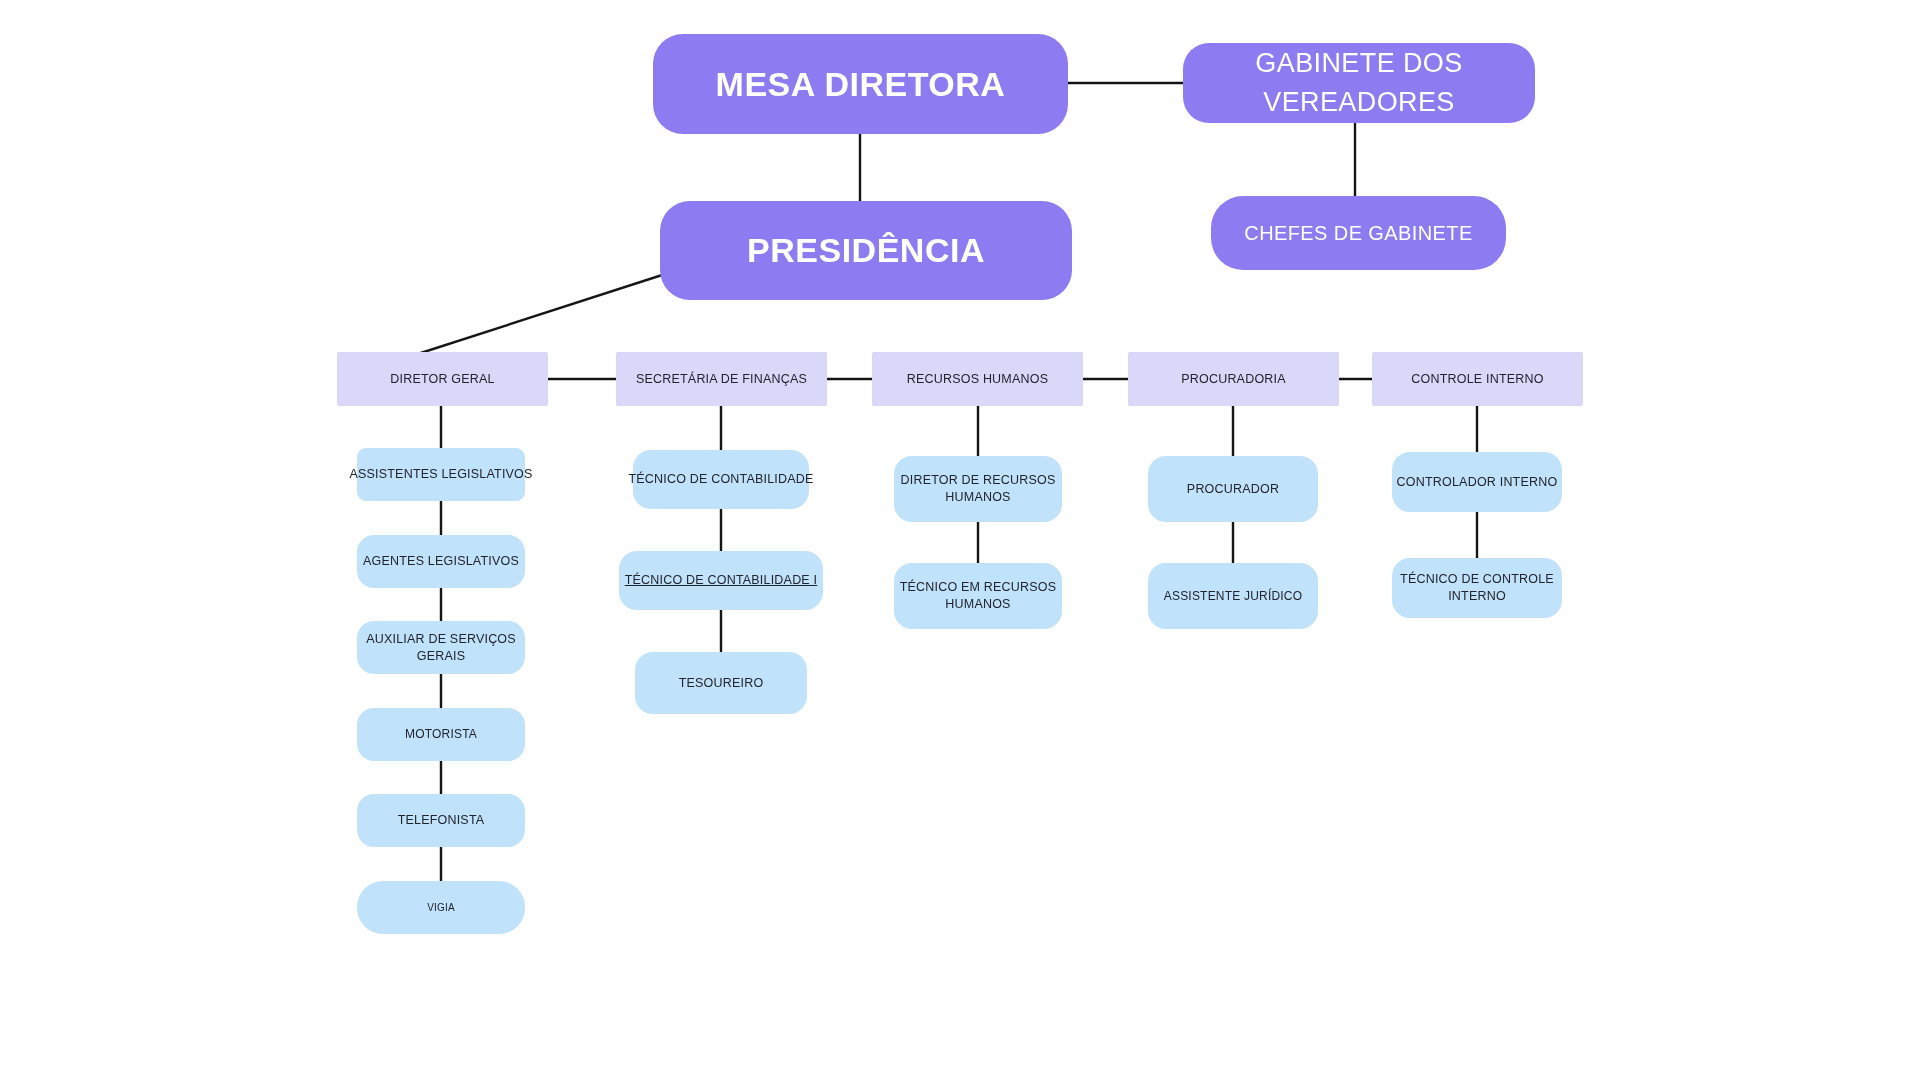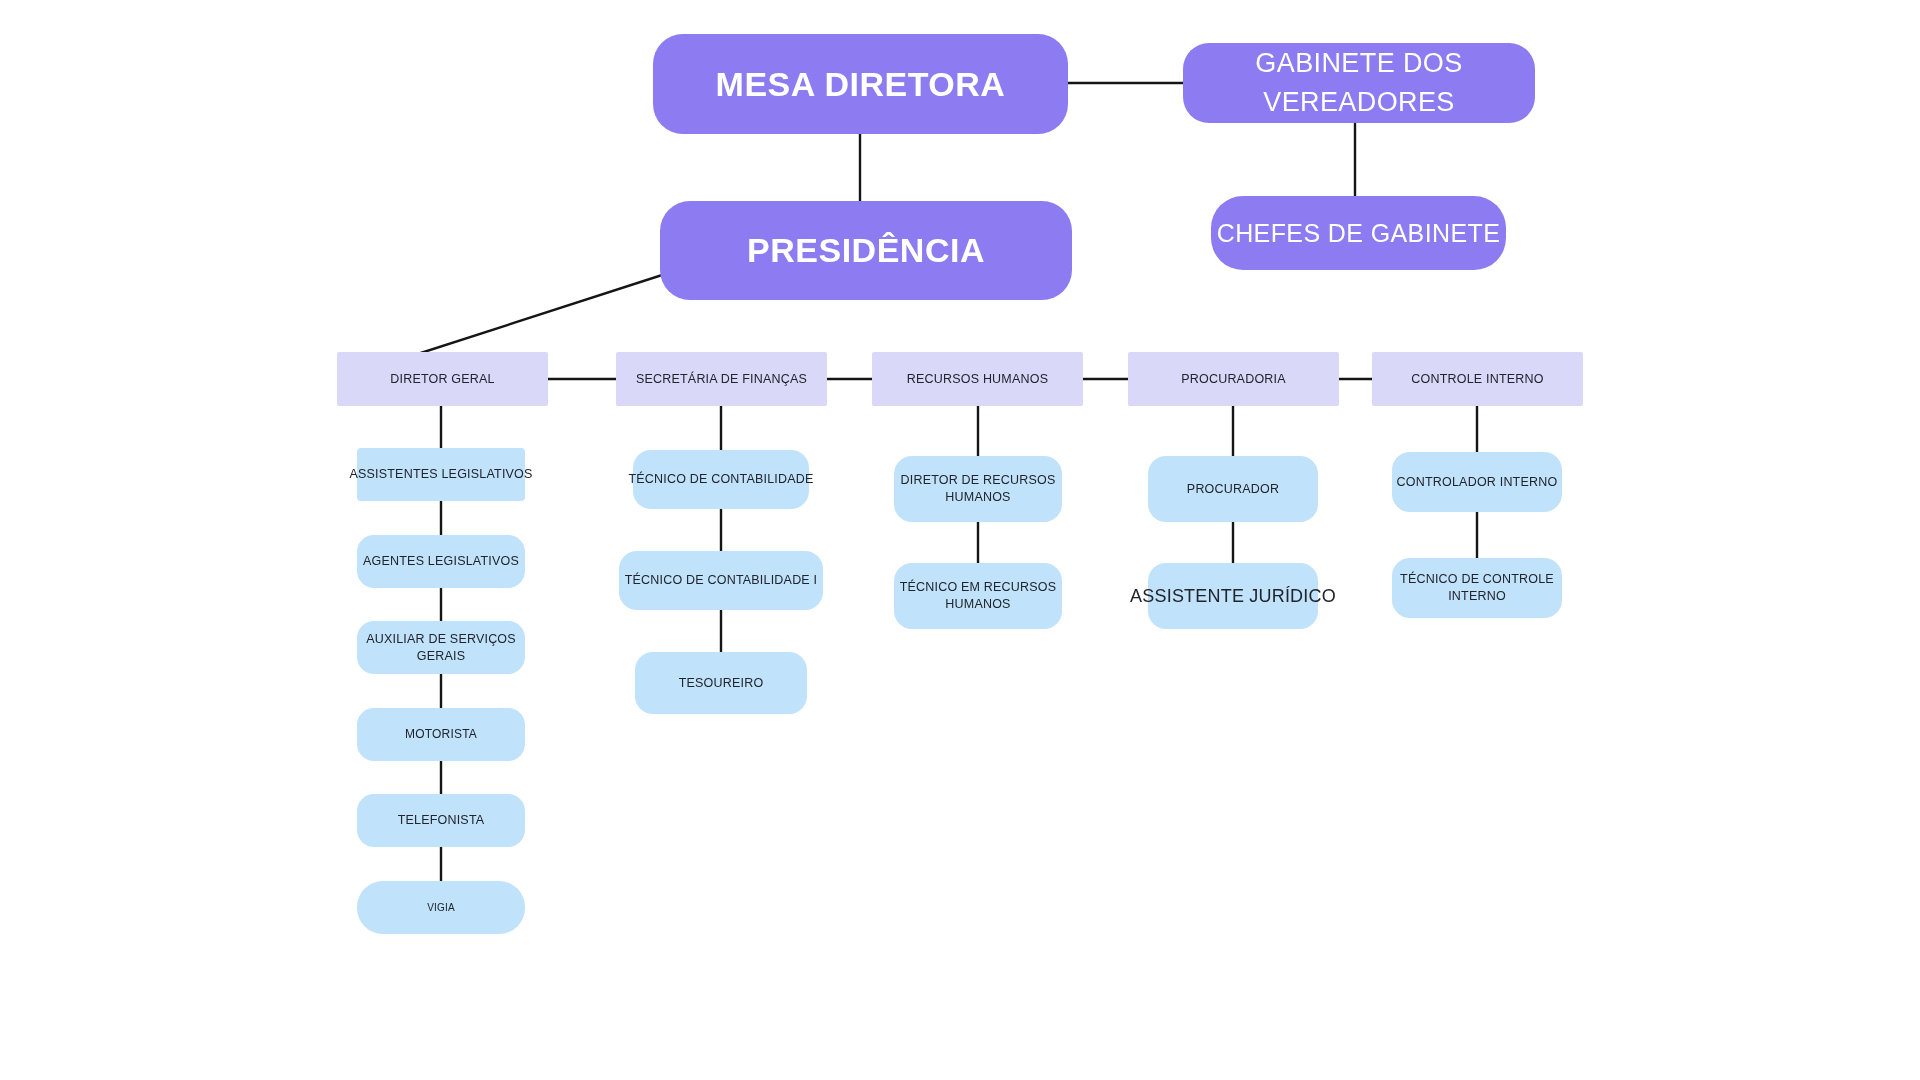--- a/index.html
+++ b/index.html
@@ -87,39 +87,39 @@
 <div class="node purple-lg" style="left: 653px; top: 34px; width: 415px; height: 100px; border-radius: 30px; font-size: 34px;">
       <span>MESA DIRETORA</span>
     </div>
     <div class="node purple-md" style="left: 1183px; top: 43px; width: 352px; height: 80px; border-radius: 26px; font-size: 27px;">
       <span>GABINETE DOS
 VEREADORES</span>
     </div>
     <div class="node purple-lg" style="left: 660px; top: 201px; width: 412px; height: 99px; border-radius: 30px; font-size: 34px; align-items: center;">
       <span>PRESIDÊNCIA</span>
     </div>
-    <div class="node purple-md" style="left: 1211px; top: 196px; width: 295px; height: 74px; border-radius: 32px; font-size: 25px;">
+    <div class="node purple-md" style="left: 1211px; top: 196px; width: 295px; height: 74px; border-radius: 32px; font-size: 20px;">
       <span>CHEFES DE GABINETE</span>
     </div>
     <div class="node lavender" style="left: 337px; top: 352px; width: 211px; height: 54px; border-radius: 2px; font-size: 12.5px;">
       <span>DIRETOR GERAL</span>
     </div>
     <div class="node lavender" style="left: 616px; top: 352px; width: 211px; height: 54px; border-radius: 2px; font-size: 12.5px;">
       <span>SECRETÁRIA DE FINANÇAS</span>
     </div>
     <div class="node lavender" style="left: 872px; top: 352px; width: 211px; height: 54px; border-radius: 2px; font-size: 12.5px;">
       <span>RECURSOS HUMANOS</span>
     </div>
     <div class="node lavender" style="left: 1128px; top: 352px; width: 211px; height: 54px; border-radius: 2px; font-size: 12.5px;">
       <span>PROCURADORIA</span>
     </div>
     <div class="node lavender" style="left: 1372px; top: 352px; width: 211px; height: 54px; border-radius: 2px; font-size: 12.5px;">
       <span>CONTROLE INTERNO</span>
     </div>
-    <div class="node blue" style="left: 357px; top: 448px; width: 168px; height: 53px; border-radius: 4px; font-size: 12.5px;">
+    <div class="node blue" style="left: 357px; top: 448px; width: 168px; height: 53px; border-radius: 9px; font-size: 12.5px;">
       <span>ASSISTENTES LEGISLATIVOS</span>
     </div>
     <div class="node blue" style="left: 357px; top: 535px; width: 168px; height: 53px; border-radius: 17px; font-size: 12.5px;">
       <span>AGENTES LEGISLATIVOS</span>
     </div>
     <div class="node blue" style="left: 357px; top: 621px; width: 168px; height: 53px; border-radius: 17px; font-size: 12.5px;">
       <span>AUXILIAR DE SERVIÇOS
 GERAIS</span>
     </div>
     <div class="node blue" style="left: 357px; top: 708px; width: 168px; height: 53px; border-radius: 17px; font-size: 12px;">
@@ -127,38 +127,38 @@
     </div>
     <div class="node blue" style="left: 357px; top: 794px; width: 168px; height: 53px; border-radius: 17px; font-size: 12.5px;">
       <span>TELEFONISTA</span>
     </div>
     <div class="node blue" style="left: 357px; top: 881px; width: 168px; height: 53px; border-radius: 26px; font-size: 10px;">
       <span>VIGIA</span>
     </div>
     <div class="node blue" style="left: 633px; top: 450px; width: 176px; height: 59px; border-radius: 18px; font-size: 12.5px;">
       <span>TÉCNICO DE CONTABILIDADE</span>
     </div>
-    <div class="node blue" style="left: 619px; top: 551px; width: 204px; height: 59px; border-radius: 18px; font-size: 12.5px;">
+    <div class="node blue" style="left: 619px; top: 551px; width: 204px; height: 59px; border-radius: 18px; font-size: 12.5px; text-decoration: underline;">
       <span>TÉCNICO DE CONTABILIDADE I</span>
     </div>
     <div class="node blue" style="left: 635px; top: 652px; width: 172px; height: 62px; border-radius: 18px; font-size: 12.5px;">
       <span>TESOUREIRO</span>
     </div>
     <div class="node blue" style="left: 894px; top: 456px; width: 168px; height: 66px; border-radius: 18px; font-size: 12.5px;">
       <span>DIRETOR DE RECURSOS
 HUMANOS</span>
     </div>
     <div class="node blue" style="left: 894px; top: 563px; width: 168px; height: 66px; border-radius: 18px; font-size: 12.5px;">
       <span>TÉCNICO EM RECURSOS
 HUMANOS</span>
     </div>
     <div class="node blue" style="left: 1148px; top: 456px; width: 170px; height: 66px; border-radius: 18px; font-size: 12.5px;">
       <span>PROCURADOR</span>
     </div>
-    <div class="node blue" style="left: 1148px; top: 563px; width: 170px; height: 66px; border-radius: 18px; font-size: 18px;">
+    <div class="node blue" style="left: 1148px; top: 563px; width: 170px; height: 66px; border-radius: 18px; font-size: 12px;">
       <span>ASSISTENTE JURÍDICO</span>
     </div>
     <div class="node blue" style="left: 1392px; top: 452px; width: 170px; height: 60px; border-radius: 18px; font-size: 12.5px;">
       <span>CONTROLADOR INTERNO</span>
     </div>
     <div class="node blue" style="left: 1392px; top: 558px; width: 170px; height: 60px; border-radius: 18px; font-size: 12.5px;">
       <span>TÉCNICO DE CONTROLE
 INTERNO</span>
     </div>
   </div>

